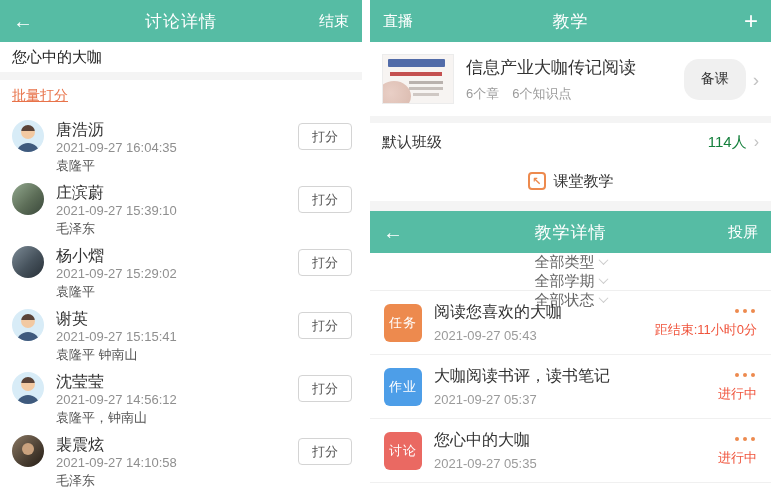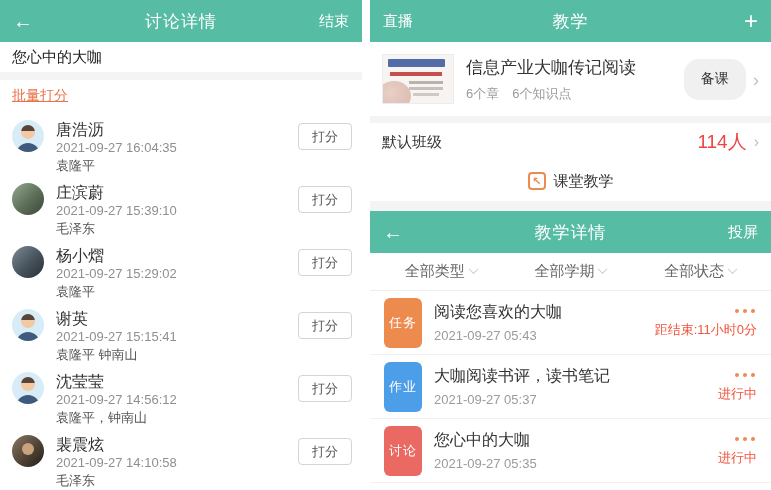--- a/index.html
+++ b/index.html
@@ -62,39 +62,39 @@
     background:radial-gradient(circle at 40% 40%, #e9cfc6, #d9b9ad); }
   .course-info { flex:1; margin-left:12px; min-width:0; }
   .course-title { font-size:17px; color:#333; white-space:nowrap; }
   .course-meta { font-size:13px; color:#9b9b9b; margin-top:6px; }
   .prep-btn { flex:none; height:41px; padding:0 17px; background:#f0f0f0; border:none; border-radius:15px;
     font-size:14px; color:#333; font-family:inherit; cursor:pointer; }
   .chev { color:#c3c3c3; font-size:19px; margin-left:7px; line-height:1; }
 
   .class-row { height:38px; display:flex; align-items:center; padding:0 12px; }
   .class-label { flex:1; font-size:15px; color:#333; }
-  .class-count { font-size:19px; color:#ef4444; }
+  .class-count { font-size:15px; color:#15803d; }
 
   .actions { height:40px; display:flex; align-items:center; }
   .action { flex:1; display:flex; align-items:center; justify-content:center; gap:8px;
     font-size:15px; color:#333; cursor:pointer; }
   .icon-box { width:18px; height:18px; border-radius:4px; display:flex; align-items:center;
     justify-content:center; }
   .icon-box.orange { border:2px solid #ED8A4E; color:#ED8A4E; font-size:11px; font-weight:bold; }
   .icon-box.blue   { border:2px solid #4D9EE8; }
 
   
   .filters { height:38px; display:flex; align-items:center; justify-content:space-around;
-    padding:0 6px; border-bottom:1px solid #efefef; }
+    padding:0 6px; border-bottom:1px solid #efefef;flex-direction:column; }
   .filter { display:flex; align-items:center; gap:5px; font-size:15px; color:#666; cursor:pointer; }
   .caret { width:7px; height:7px; border-right:1.5px solid #ccc; border-bottom:1.5px solid #ccc;
     transform:rotate(45deg) translate(-1px,-1px); margin-top:-3px; }
 
   .item { display:flex; align-items:center; height:64px; padding:0 14px; border-bottom:1px solid #f0f0f0; }
-  .badge { width:38px; height:50px; border-radius:6px; flex:none; color:#fff; font-size:13px;
+  .badge { width:38px; height:38px; border-radius:6px; flex:none; color:#fff; font-size:13px;
     display:flex; align-items:center; justify-content:center; letter-spacing:1px; }
   .badge.task { background:#ED8A4E; }
   .badge.homework { background:#4D9EE8; }
   .badge.discussion { background:#EA6962; }
   .item-info { flex:1; margin-left:12px; min-width:0; }
   .item-title { font-size:16px; color:#333; white-space:nowrap; }
   .item-time { font-size:13px; color:#9b9b9b; margin-top:5px; }
   .item-right { flex:none; display:flex; flex-direction:column; align-items:flex-end; gap:8px; }
   .dots { width:4px; height:4px; border-radius:50%; background:#ED8A4E; margin:3px 10px 0 0;
     box-shadow:-8px 0 0 #ED8A4E, 8px 0 0 #ED8A4E; cursor:pointer; }

